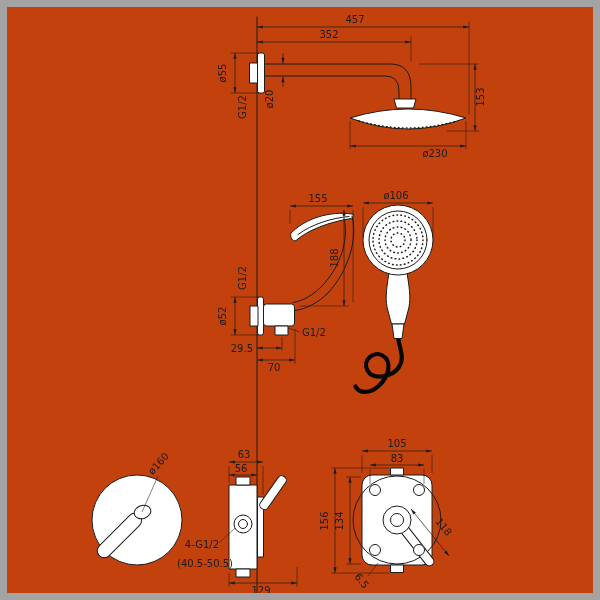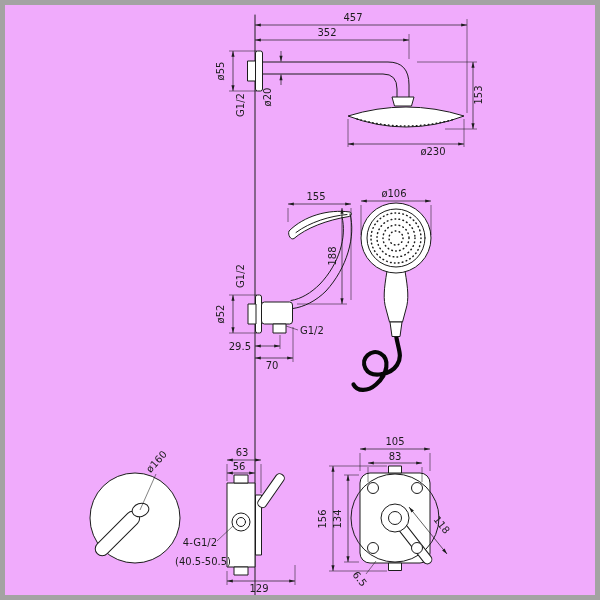--- a/index.html
+++ b/index.html
@@ -1,18 +1,18 @@
 <!DOCTYPE html>
 <html><head>
 <meta charset="utf-8">
 <style>
   html,body{margin:0;padding:0;background:#fff;}
   .page{
-    width:600px;height:600px;background:#f0abfc;position:relative;
-    box-sizing:border-box;border:5px solid #a3a3a3;overflow:hidden;
+    width:600px;height:600px;background:#c2410c;position:relative;
+    box-sizing:border-box;border:7px solid #a3a3a3;overflow:hidden;
     font-family:"DejaVu Sans", sans-serif;
   }
   svg{display:block;}
   text{
     font-family:"DejaVu Sans", sans-serif;
     font-size:10px;fill:#1c1c1c;
   }
   .ln{stroke:#1c1c1c;stroke-width:1;fill:none;stroke-linejoin:round;stroke-linecap:round;}
   .fw{stroke:#1c1c1c;stroke-width:1;fill:#ffffff;stroke-linejoin:round;}
   .dim{stroke:#1c1c1c;stroke-width:0.7;fill:none;}

